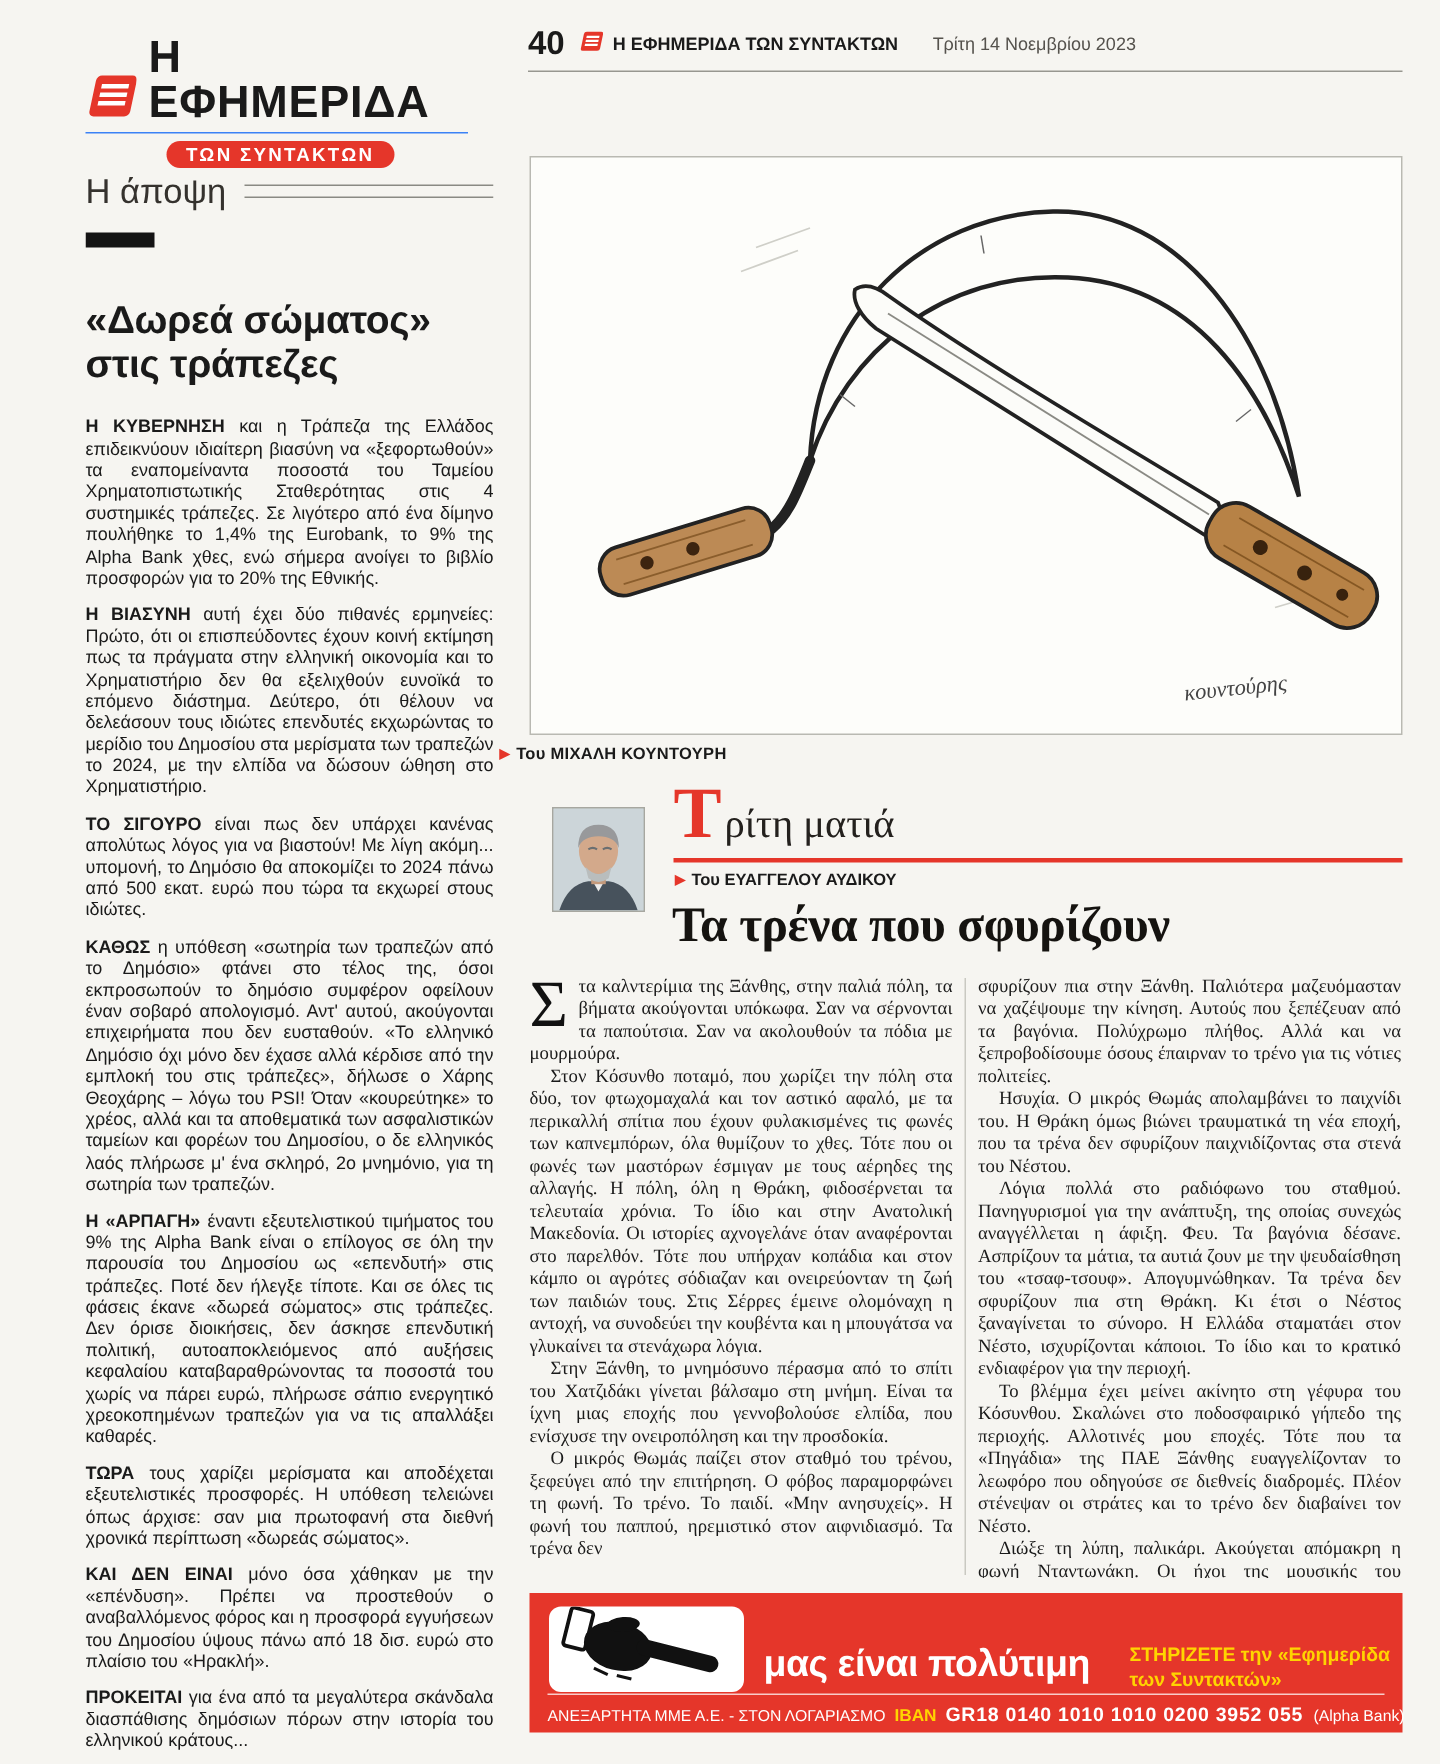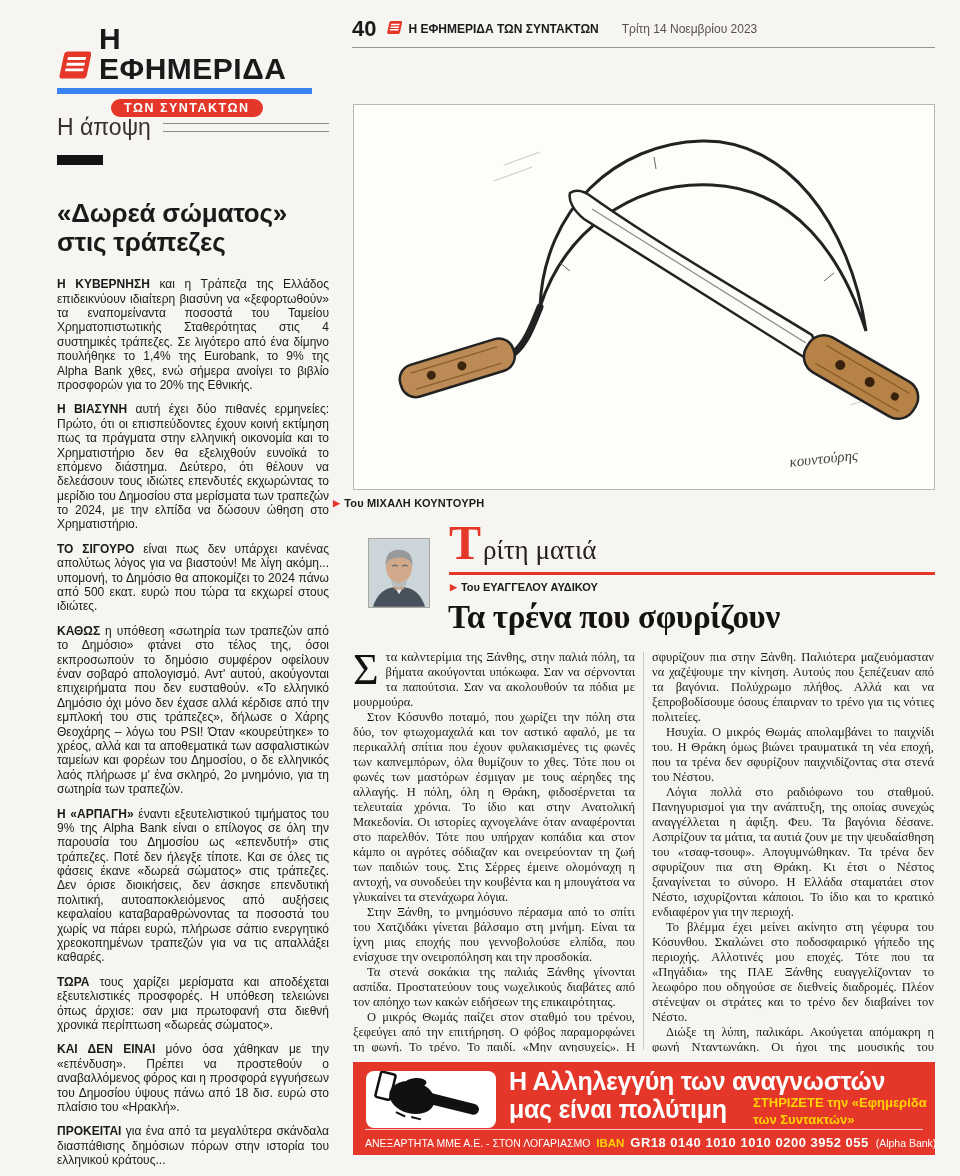--- a/index.html
+++ b/index.html
@@ -3,21 +3,21 @@
 <meta charset="utf-8">
 <style>
   :root{ --red:#e5362a; --yellow:#ffd400; --ink:#1a1a1a; }
   *{box-sizing:border-box;margin:0;padding:0}
   html,body{width:960px;height:1176px}
   body{position:relative;overflow:hidden;background:#f6f5f1;color:var(--ink);
        font-family:"Liberation Sans",sans-serif;}
 
   
   .logo{position:absolute;left:57px;top:24px;width:255px}
-  .logo-top{display:flex;align-items:flex-end;gap:8px;border-bottom:6px solid #3b82f6;padding-bottom:4px}
+  .logo-top{display:flex;align-items:flex-end;gap:8px;border-bottom:1px solid #3b82f6;padding-bottom:4px}
   .logo-title{font-weight:bold;font-size:30px;line-height:1;letter-spacing:.5px}
   .logo-sub{display:inline-block;background:var(--red);color:#fff;font-weight:bold;
             font-size:12.5px;letter-spacing:1.5px;padding:2px 13px;border-radius:9px;margin:5px 0 0 54px}
   .header-strip{position:absolute;left:352px;top:18px;width:583px;display:flex;align-items:center;
                 gap:10px;border-bottom:1px solid #979790;padding-bottom:7px}
   .pageno{font-weight:bold;font-size:22px;line-height:1}
   .small-mast{display:flex;align-items:center;gap:6px;font-weight:bold;font-size:12px}
   .header-date{color:#55524d;font-size:12px;margin-left:13px}
 
   
@@ -187,21 +187,20 @@
   <span class="arrow">▶</span><span>Του ΕΥΑΓΓΕΛΟΥ ΑΥΔΙΚΟΥ</span>
 </div>
 
 <h2 class="feat-title">Τα τρένα που σφυρίζουν</h2>
 
 <div class="feat-body">
   <div class="feat-col">
     <p class="noindent"><span class="dropcap">Σ</span><span>τα καλντερίμια της Ξάνθης, στην παλιά πόλη, τα βήματα ακούγονται υπόκωφα. Σαν να σέρνονται τα παπούτσια. Σαν να ακολουθούν τα πόδια με μουρμούρα.</span></p>
     <p>Στον Κόσυνθο ποταμό, που χωρίζει την πόλη στα δύο, τον φτωχομαχαλά και τον αστικό αφαλό, με τα περικαλλή σπίτια που έχουν φυλακισμένες τις φωνές των καπνεμπόρων, όλα θυμίζουν το χθες. Τότε που οι φωνές των μαστόρων έσμιγαν με τους αέρηδες της αλλαγής. Η πόλη, όλη η Θράκη, φιδοσέρνεται τα τελευταία χρόνια. Το ίδιο και στην Ανατολική Μακεδονία. Οι ιστορίες αχνογελάνε όταν αναφέρονται στο παρελθόν. Τότε που υπήρχαν κοπάδια και στον κάμπο οι αγρότες σόδιαζαν και ονειρεύονταν τη ζωή των παιδιών τους. Στις Σέρρες έμεινε ολομόναχη η αντοχή, να συνοδεύει την κουβέντα και η μπουγάτσα να γλυκαίνει τα στενάχωρα λόγια.</p>
     <p>Στην Ξάνθη, το μνημόσυνο πέρασμα από το σπίτι του Χατζιδάκι γίνεται βάλσαμο στη μνήμη. Είναι τα ίχνη μιας εποχής που γεννοβολούσε ελπίδα, που ενίσχυσε την ονειροπόληση και την προσδοκία.</p>
-    <p>Τα στενά σοκάκια της παλιάς Ξάνθης γίνονται ασπίδα. Προστατεύουν τους νωχελικούς διαβάτες από τον απόηχο των κακών ειδήσεων της επικαιρότητας.</p>
     <p>Ο μικρός Θωμάς παίζει στον σταθμό του τρένου, ξεφεύγει από την επιτήρηση. Ο φόβος παραμορφώνει τη φωνή. Το τρένο. Το παιδί. «Μην ανησυχείς». Η φωνή του παππού, ηρεμιστικό στον αιφνιδιασμό. Τα τρένα δεν</p>
   </div>
   <div class="col-divider"></div>
   <div class="feat-col">
     <p class="noindent">σφυρίζουν πια στην Ξάνθη. Παλιότερα μαζευόμασταν να χαζέψουμε την κίνηση. Αυτούς που ξεπέζευαν από τα βαγόνια. Πολύχρωμο πλήθος. Αλλά και να ξεπροβοδίσουμε όσους έπαιρναν το τρένο για τις νότιες πολιτείες.</p>
     <p>Ησυχία. Ο μικρός Θωμάς απολαμβάνει το παιχνίδι του. Η Θράκη όμως βιώνει τραυματικά τη νέα εποχή, που τα τρένα δεν σφυρίζουν παιχνιδίζοντας στα στενά του Νέστου.</p>
     <p>Λόγια πολλά στο ραδιόφωνο του σταθμού. Πανηγυρισμοί για την ανάπτυξη, της οποίας συνεχώς αναγγέλλεται η άφιξη. Φευ. Τα βαγόνια δέσανε. Ασπρίζουν τα μάτια, τα αυτιά ζουν με την ψευδαίσθηση του «τσαφ-τσουφ». Απογυμνώθηκαν. Τα τρένα δεν σφυρίζουν πια στη Θράκη. Κι έτσι ο Νέστος ξαναγίνεται το σύνορο. Η Ελλάδα σταματάει στον Νέστο, ισχυρίζονται κάποιοι. Το ίδιο και το κρατικό ενδιαφέρον για την περιοχή.</p>
     <p>Το βλέμμα έχει μείνει ακίνητο στη γέφυρα του Κόσυνθου. Σκαλώνει στο ποδοσφαιρικό γήπεδο της περιοχής. Αλλοτινές μου εποχές. Τότε που τα «Πηγάδια» της ΠΑΕ Ξάνθης ευαγγελίζονταν το λεωφόρο που οδηγούσε σε διεθνείς διαδρομές. Πλέον στένεψαν οι στράτες και το τρένο δεν διαβαίνει τον Νέστο.</p>
     <p>Διώξε τη λύπη, παλικάρι. Ακούγεται απόμακρη η φωνή Νταντωνάκη. Οι ήχοι της μουσικής του Χατζιδάκι αγκαλιάζουν την πόλη. Αρκεί η προτροπή να βάλει ρομαντισμό, αφήνοντας πίσω όσα πληγώνουν;</p>
   </div>
@@ -213,21 +212,20 @@
       <g transform="rotate(14 60 28)">
         <rect x="10" y="12" width="15" height="26" rx="2" fill="#fff" stroke="#111" stroke-width="2.5"></rect>
         <ellipse cx="46" cy="30" rx="23" ry="16" fill="#111"></ellipse>
         <rect x="58" y="21" width="56" height="11" rx="5.5" fill="#111"></rect>
         <ellipse cx="46" cy="15" rx="11" ry="5" fill="#111" transform="rotate(-18 46 15)"></ellipse>
         <line x1="34" y1="48" x2="44" y2="50" stroke="#111" stroke-width="2"></line>
         <line x1="50" y1="49" x2="60" y2="49" stroke="#111" stroke-width="2"></line>
       </g>
     </svg>
   </div>
-  <div class="banner-line1">Η Αλληλεγγύη των αναγνωστών</div>
   <div class="banner-line2">μας είναι πολύτιμη</div>
   <div class="banner-support">
     <div>ΣΤΗΡΙΖΕΤΕ την «Εφημερίδα</div>
     <div>των Συντακτών»</div>
   </div>
   <div class="banner-bottom">
     <span>ΑΝΕΞΑΡΤΗΤΑ ΜΜΕ Α.Ε. - ΣΤΟΝ ΛΟΓΑΡΙΑΣΜΟ</span>
     <span class="iban-label">IBAN</span>
     <span class="iban">GR18 0140 1010 1010 0200 3952 055</span>
     <span>(Alpha Bank)</span>

